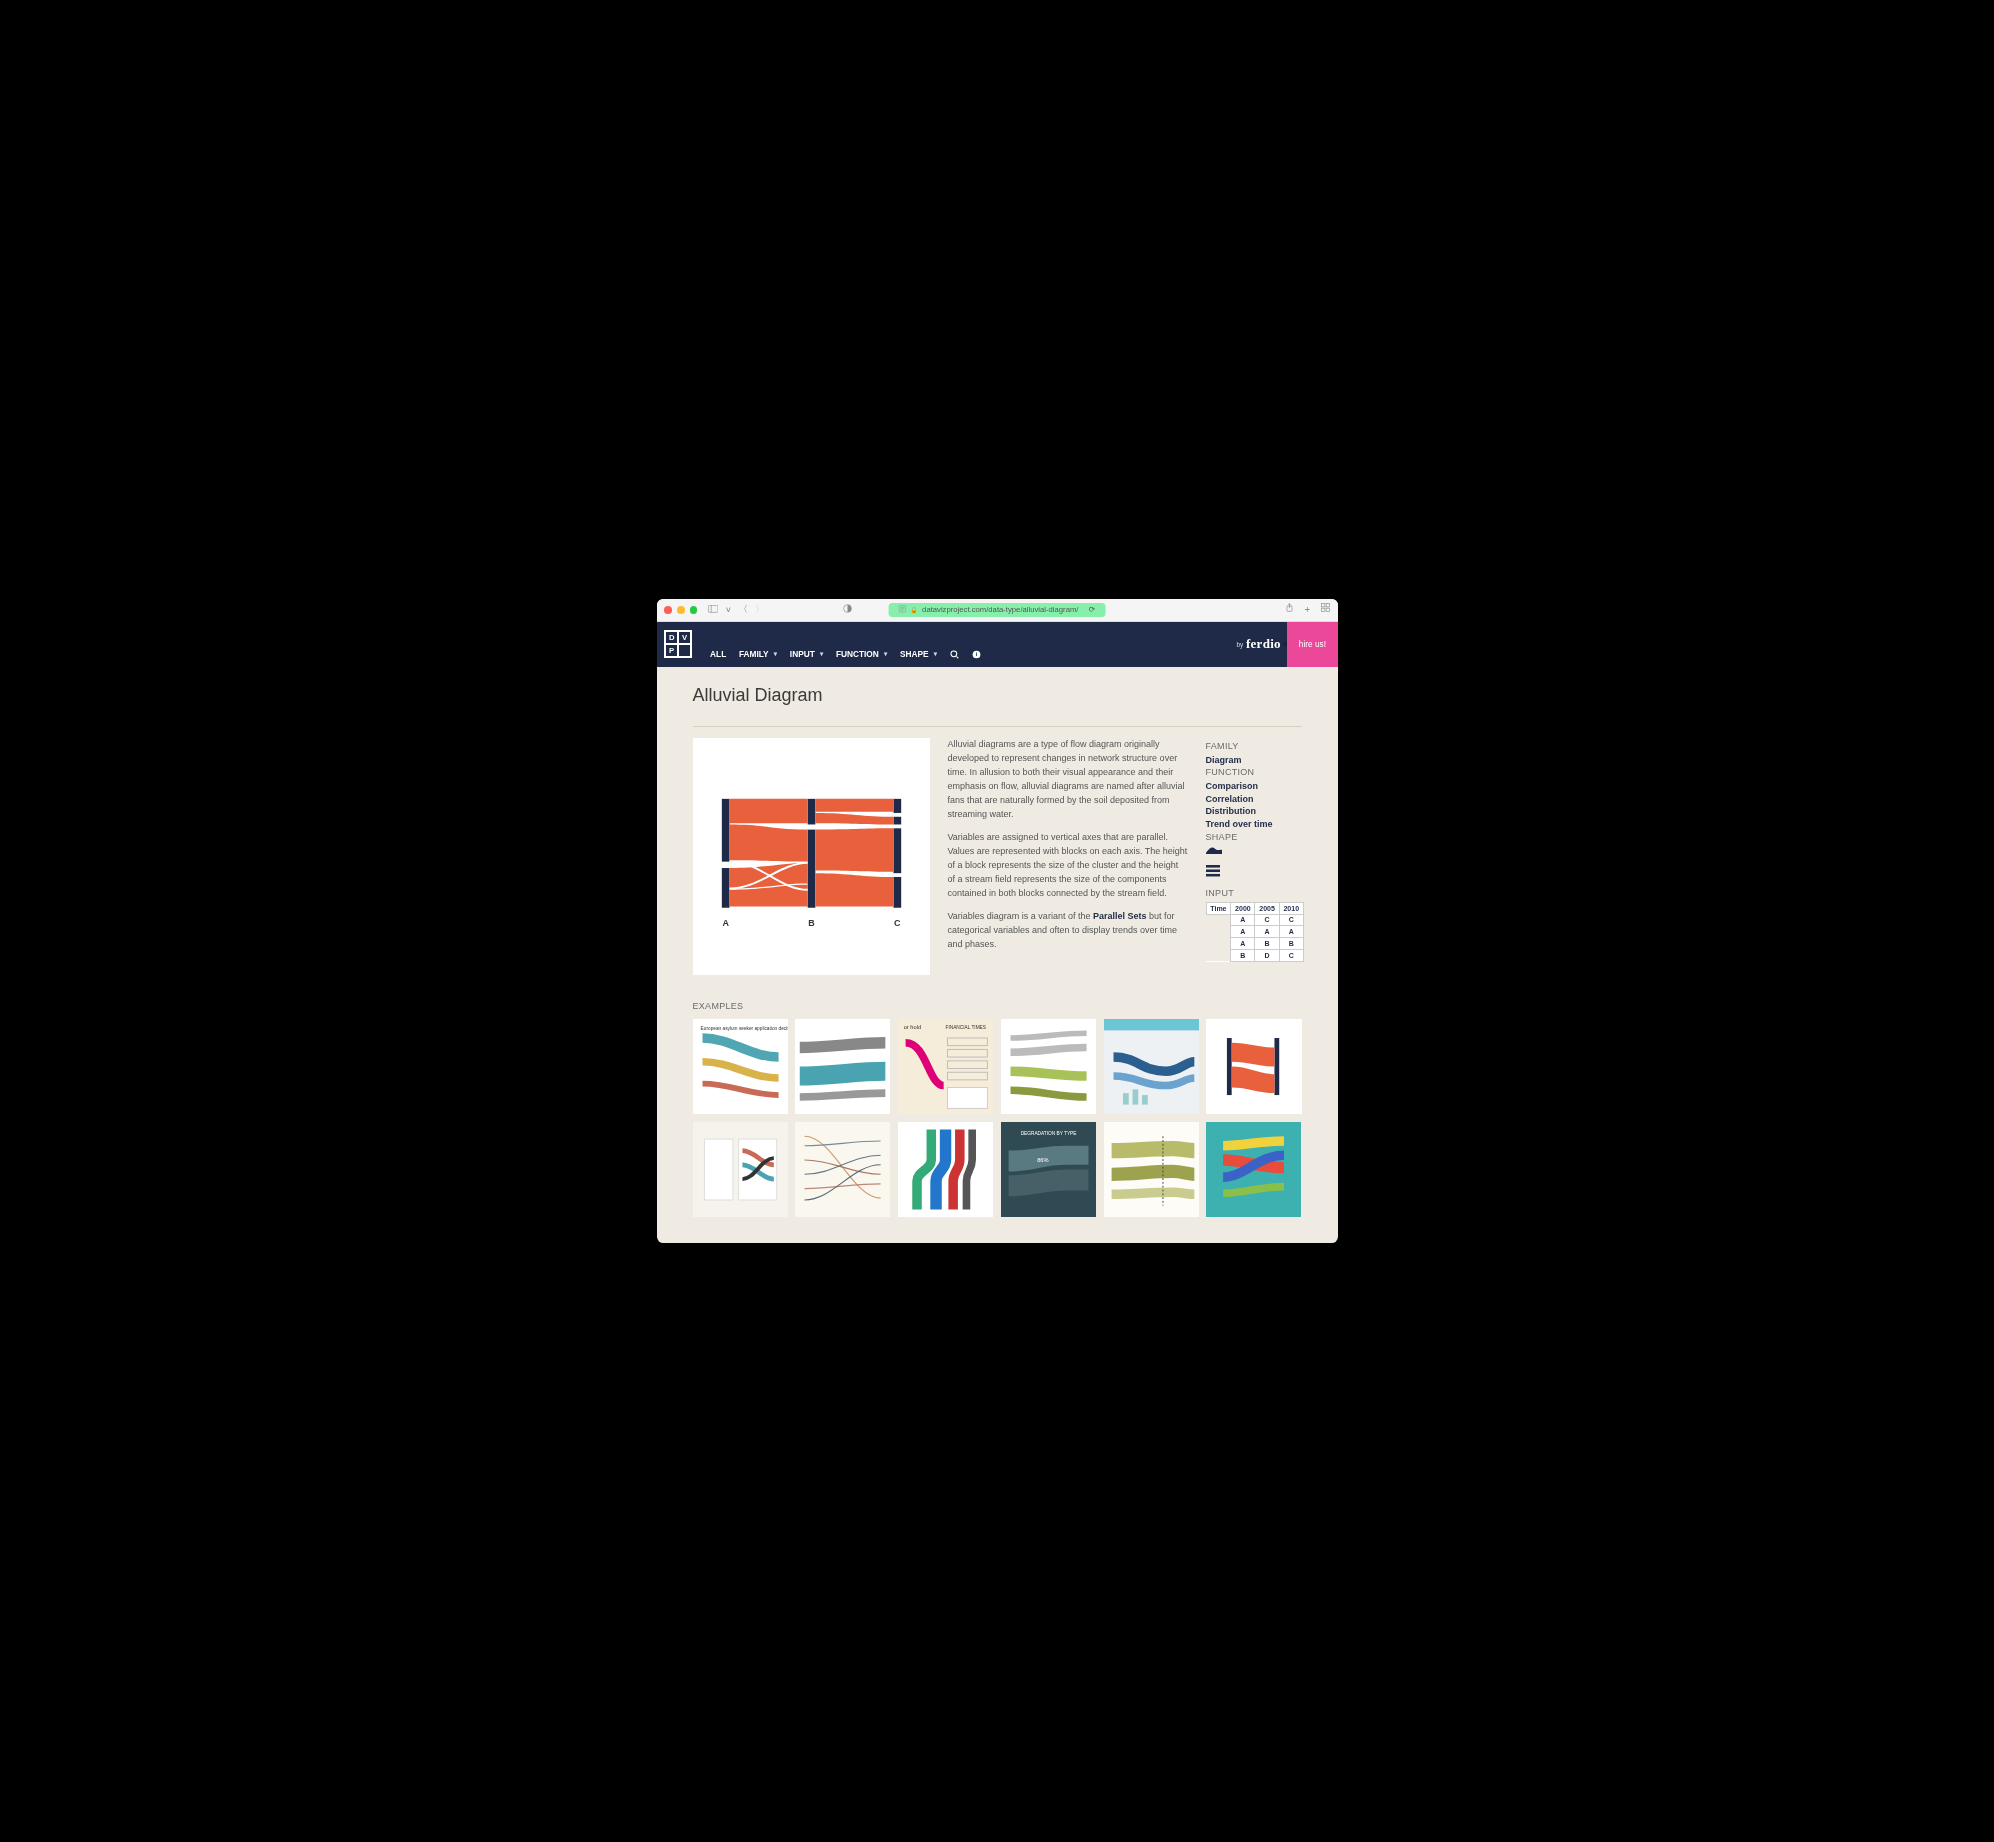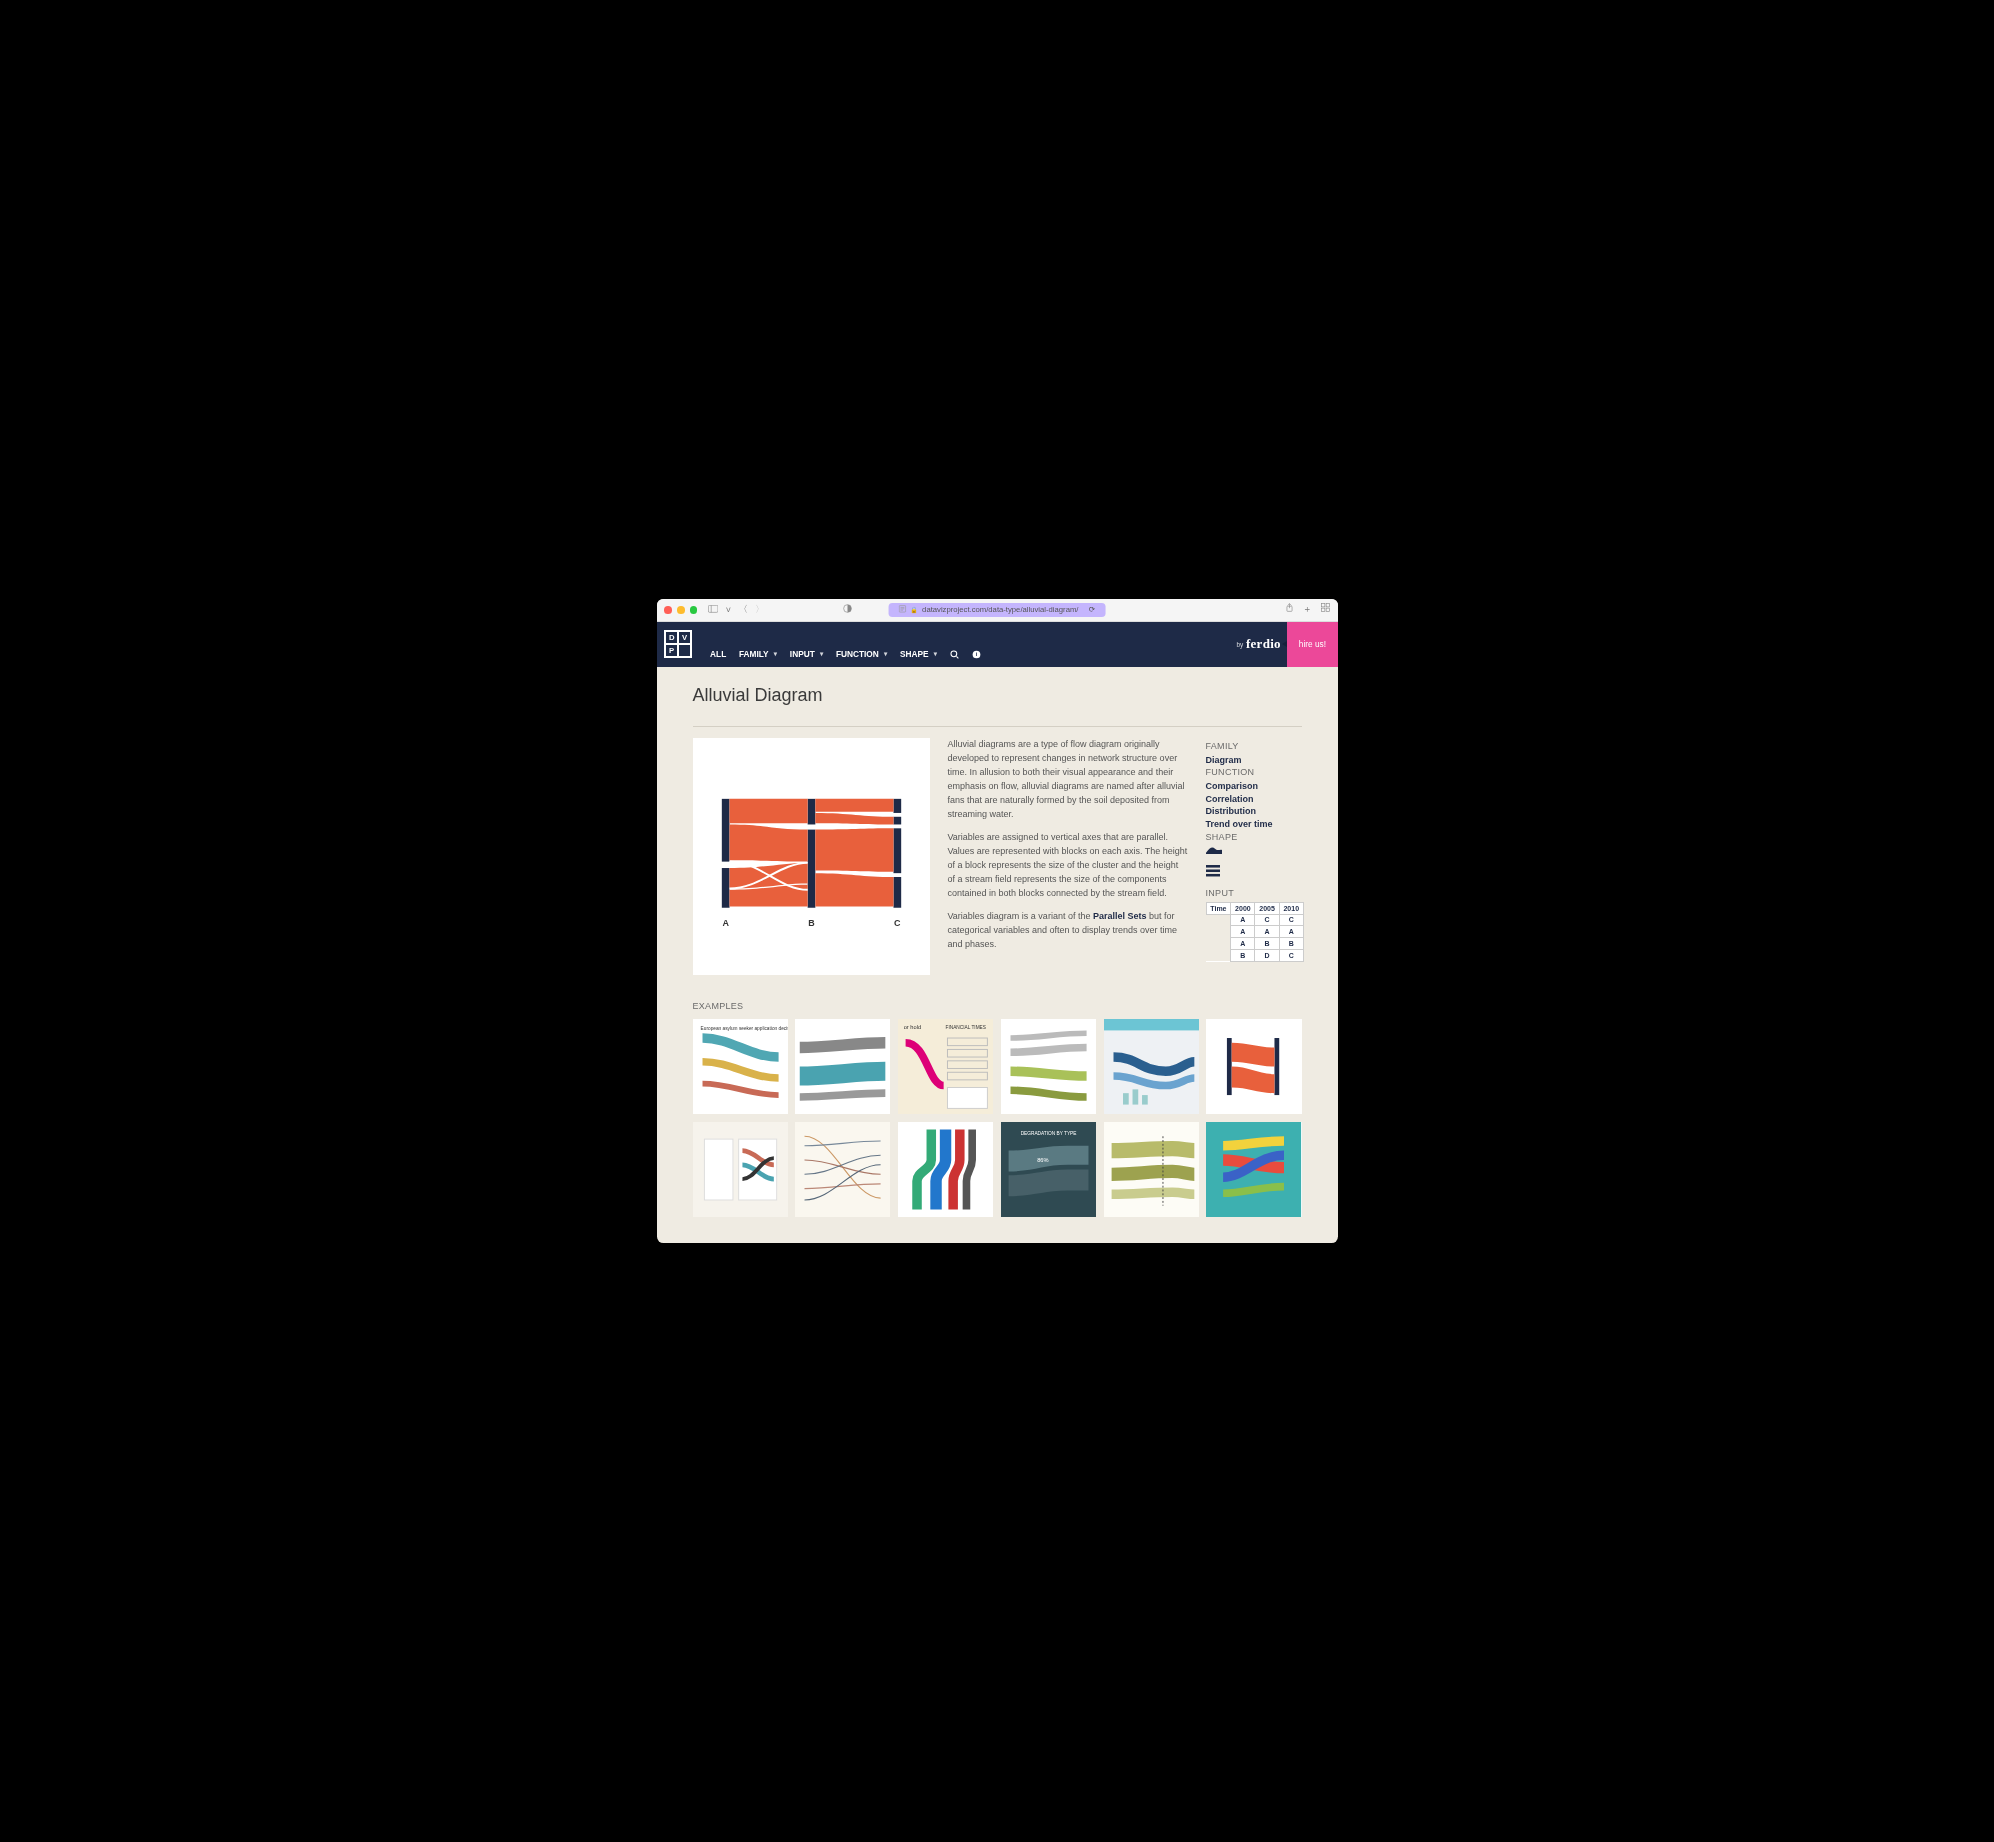--- a/index.html
+++ b/index.html
@@ -30,21 +30,21 @@
 }
 .traffic { display: flex; gap: 5.1px; }
 .traffic span { width: 7.7px; height: 7.7px; border-radius: 50%; display: block; }
 .tl-red { background: #ff5f57; }
 .tl-yellow { background: #febc2e; }
 .tl-green { background: #28c840; }
 .tb-group { display: flex; align-items: center; gap: 7.7px; margin-left: 10.3px; }
 .tb-icon { color: #777; font-size: 9px; cursor: pointer; }
 .tb-address {
   position: absolute; left: 50%; transform: translateX(-50%);
-  background: #c4b5fd; border-radius: 3.8px;
+  background: #86efac; border-radius: 3.8px;
   padding: 1.9px 10.3px; font-size: 7.7px; color: #555;
   display: flex; align-items: center; gap: 3.8px;
 }
 .tb-right { margin-left: auto; display: flex; gap: 9px; }
 
 .navbar {
   background: #1e2a47;
   color: #fff;
   display: flex;
   align-items: center;

